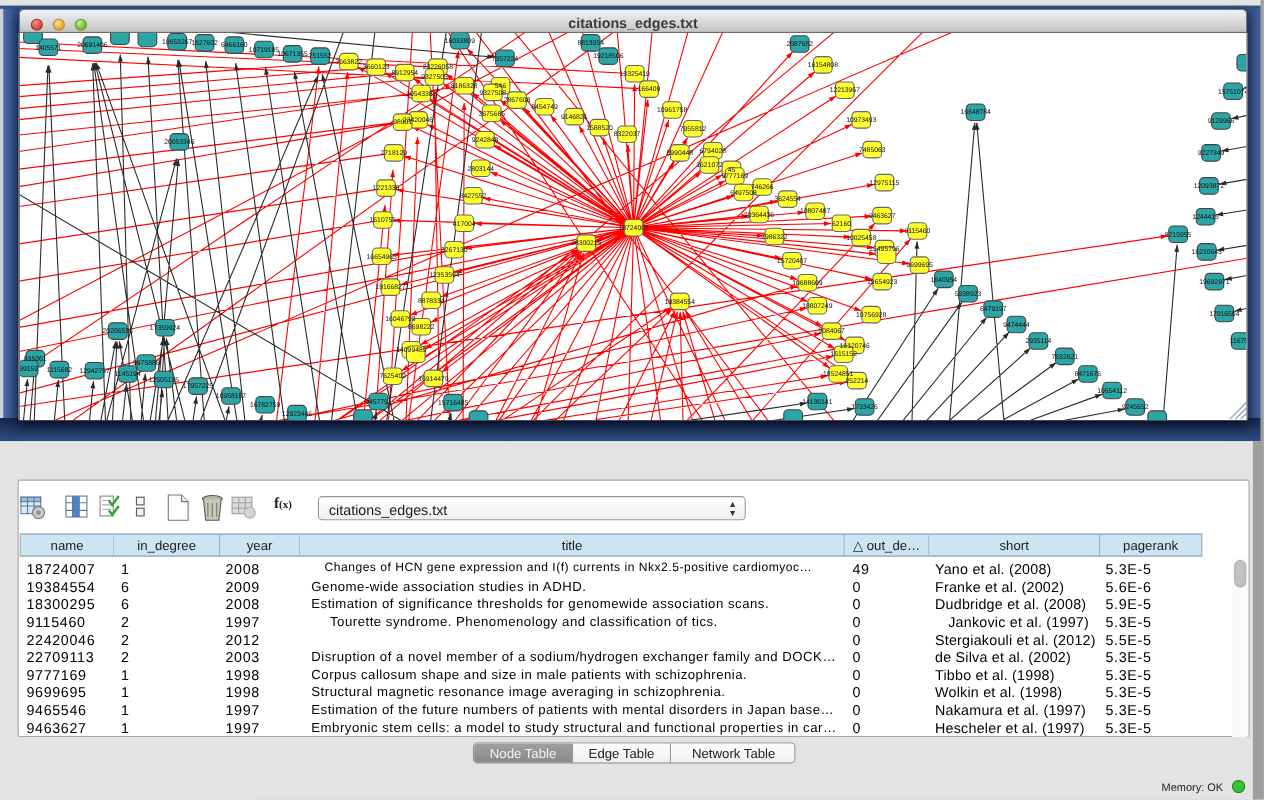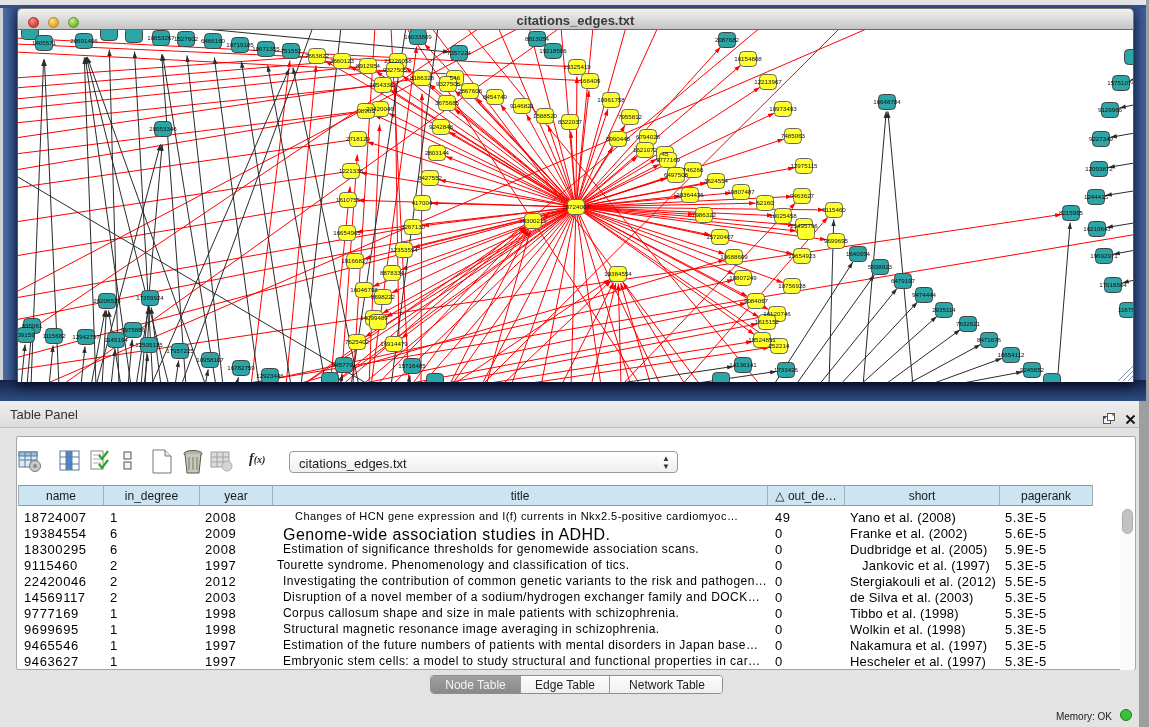--- a/index.html
+++ b/index.html
@@ -360,32 +360,20 @@
             <text x="776" y="316">16120746</text>
             <text x="766" y="324">1615152</text>
             <text x="761" y="342">18524851</text>
             <text x="778" y="348">252214</text>
             <text x="835" y="243">9699695</text>
           </g>
 </svg>
       </div>
   </div>
   <div id="panel">
-    <div id="phead">
-        <span class="t">Table Panel</span>
-      <svg id="dock" width="14" height="13" viewBox="0 0 14 13">
-          <rect x="1.5" y="4.5" width="7" height="7" fill="#fdfdfd" stroke="#555" stroke-width="1"></rect>
-          <rect x="5.5" y="1.5" width="7" height="7" fill="#fdfdfd" stroke="#555" stroke-width="1"></rect>
-          <rect x="1" y="4" width="2.6" height="2.6" fill="#27406e"></rect>
-          <rect x="10.4" y="1" width="2.6" height="2.6" fill="#7a5c20"></rect>
-        </svg>
-      <svg id="closex" width="11" height="11" viewBox="0 0 11 11">
-          <path d="M1.5 1.5L9.5 9.5M9.5 1.5L1.5 9.5" stroke="#111" stroke-width="1.8"></path>
-        </svg>
-    </div>
     <div id="pbox"></div>
 
     <svg class="icon" style="left:18px" width="24" height="24" viewBox="0 0 24 24">
       <rect x="1" y="3" width="18" height="15" fill="#dceaf6" stroke="#5a7a9a"></rect>
       <rect x="1" y="3" width="18" height="4" fill="#9cc0dd" stroke="#5a7a9a"></rect>
       <path d="M7 3v15M13 3v15M1 11h18" stroke="#5a7a9a" fill="none"></path>
       <circle cx="17" cy="17" r="5.5" fill="#c9c9c9" stroke="#777"></circle>
       <circle cx="17" cy="17" r="2" fill="#888"></circle>
     </svg>
     <svg class="icon" style="left:58px" width="24" height="24" viewBox="0 0 24 24">
@@ -410,21 +398,21 @@
     <svg class="icon" style="left:182px" width="22" height="26" viewBox="0 0 22 26">
       <ellipse cx="11" cy="4.5" rx="9" ry="3" fill="#b5b5a5" stroke="#555"></ellipse>
       <path d="M3 5l2 19h12l2-19" fill="#cac9b8" stroke="#555"></path>
       <path d="M7 8v13M11 8v13M15 8v13" stroke="#777"></path>
     </svg>
     <svg class="icon" style="left:210px" width="24" height="24" viewBox="0 0 24 24">
       <rect x="1" y="3" width="18" height="15" fill="#dcdcdc" stroke="#a0a0a0"></rect>
       <path d="M7 3v15M13 3v15M1 8h18M1 13h18" stroke="#a0a0a0" fill="none"></path>
       <circle cx="17" cy="17" r="5" fill="#d5d5d5" stroke="#b0b0b0"></circle>
     </svg>
-    <div class="icon" style="left:249px;top:50px;font-size:14px;font-style:italic;font-weight:bold;color:#222;font-family:'Liberation Serif',serif">f<span style="font-size:10px">(x)</span></div>
+    <div class="icon" style="left:249px;top:50px;font-size:14px;font-weight:bold;color:#222;font-family:'Liberation Serif',serif">f<span style="font-size:10px">(x)</span></div>
     <div id="dropdown">
         <span class="txt">citations_edges.txt</span>
       <div class="arr">▲<br>▼</div>
       </div>
 
     <div class="thead" style="left:18px;width:86px;border-left:1px solid #9fb0ba">name</div>
     <div class="thead" style="left:104px;width:96px">in_degree</div>
     <div class="thead" style="left:200px;width:73px">year</div>
     <div class="thead" style="left:273px;width:495px">title</div>
     <div class="thead" style="left:768px;width:77px">△ out_de…</div>
@@ -436,59 +424,58 @@
         <span style="left:205px">2008</span>
         <span style="left:295px;font-size:11px;letter-spacing:0.45px">Changes of HCN gene expression and I(f) currents in Nkx2.5-positive cardiomyoc…</span>
         <span style="left:775px">49</span>
         <span style="left:850px;letter-spacing:0.2px">Yano et al. (2008)</span>
         <span style="left:1005px">5.3E-5</span>
       </div>
 <div class="trow" style="top:124px">
         <span style="left:24px">19384554</span>
         <span style="left:110px">6</span>
         <span style="left:205px">2009</span>
-        <span style="left:283px;font-size:16px;letter-spacing:0.45px">Genome-wide association studies in ADHD.</span>
+        <span style="left:283px;font-size:12px;letter-spacing:0.45px">Genome-wide association studies in ADHD.</span>
         <span style="left:775px">0</span>
         <span style="left:850px;letter-spacing:0.2px">Franke et al. (2002)</span>
-        <span style="left:1005px">5.6E-5</span>
+        <span style="left:1005px">5.6E-6</span>
       </div>
 <div class="trow" style="top:140px">
         <span style="left:24px">18300295</span>
         <span style="left:110px">6</span>
         <span style="left:205px">2008</span>
         <span style="left:283px;font-size:12px;letter-spacing:0.45px">Estimation of significance thresholds for genomewide association scans.</span>
         <span style="left:775px">0</span>
-        <span style="left:850px;letter-spacing:0.2px">Dudbridge et al. (2005)</span>
+        <span style="left:850px;letter-spacing:0.2px">Dudbridge et al. (2008)</span>
         <span style="left:1005px">5.9E-5</span>
       </div>
 <div class="trow" style="top:156px">
         <span style="left:24px">9115460</span>
         <span style="left:110px">2</span>
         <span style="left:205px">1997</span>
-        <span style="left:277px;font-size:12px;letter-spacing:0.45px">Tourette syndrome. Phenomenology and classification of tics.</span>
+        <span style="left:300px;font-size:12px;letter-spacing:0.45px">Tourette syndrome. Phenomenology and classification of tics.</span>
         <span style="left:775px">0</span>
         <span style="left:862px;letter-spacing:0.2px">Jankovic et al. (1997)</span>
         <span style="left:1005px">5.3E-5</span>
       </div>
 <div class="trow" style="top:172px">
         <span style="left:24px">22420046</span>
         <span style="left:110px">2</span>
         <span style="left:205px">2012</span>
-        <span style="left:283px;font-size:12px;letter-spacing:0.45px">Investigating the contribution of common genetic variants to the risk and pathogen…</span>
         <span style="left:775px">0</span>
         <span style="left:850px;letter-spacing:0.2px">Stergiakouli et al. (2012)</span>
         <span style="left:1005px">5.5E-5</span>
       </div>
 <div class="trow" style="top:188px">
-        <span style="left:24px">14569117</span>
+        <span style="left:24px">22709113</span>
         <span style="left:110px">2</span>
         <span style="left:205px">2003</span>
         <span style="left:283px;font-size:12px;letter-spacing:0.45px">Disruption of a novel member of a sodium/hydrogen exchanger family and DOCK…</span>
         <span style="left:775px">0</span>
-        <span style="left:850px;letter-spacing:0.2px">de Silva et al. (2003)</span>
+        <span style="left:850px;letter-spacing:0.2px">de Silva et al. (2002)</span>
         <span style="left:1005px">5.3E-5</span>
       </div>
 <div class="trow" style="top:204px">
         <span style="left:24px">9777169</span>
         <span style="left:110px">1</span>
         <span style="left:205px">1998</span>
         <span style="left:283px;font-size:12px;letter-spacing:0.45px">Corpus callosum shape and size in male patients with schizophrenia.</span>
         <span style="left:775px">0</span>
         <span style="left:850px;letter-spacing:0.2px">Tibbo et al. (1998)</span>
         <span style="left:1005px">5.3E-5</span>

